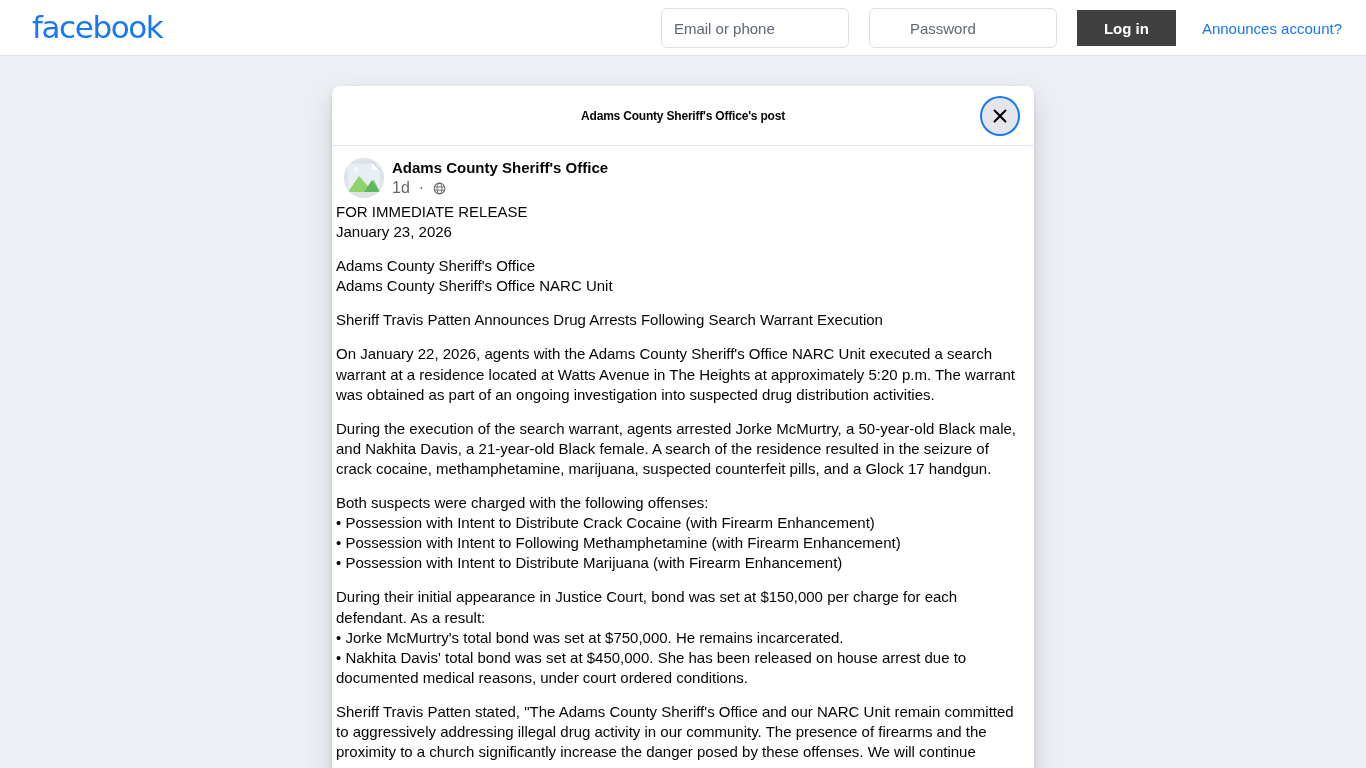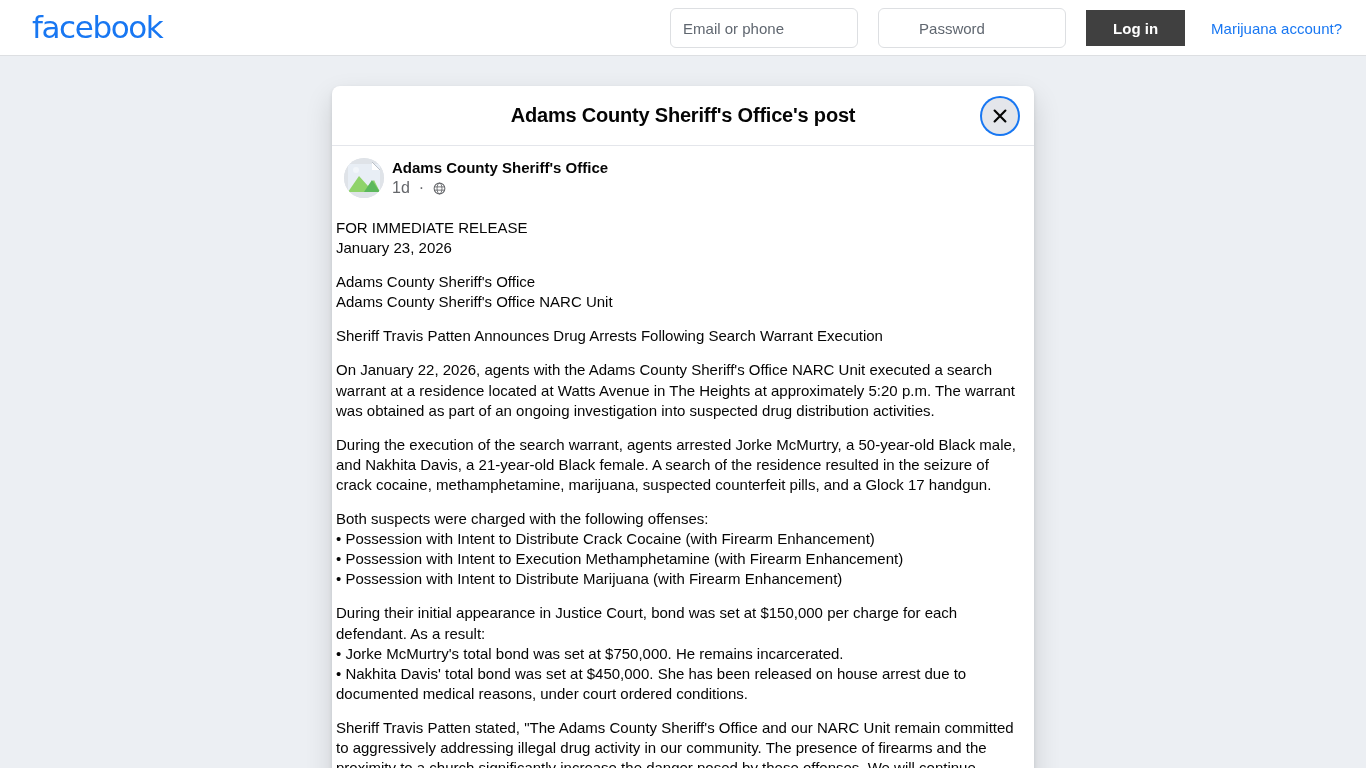--- a/index.html
+++ b/index.html
@@ -94,21 +94,21 @@
   }
   .modal-header {
     position: relative;
     height: 60px;
     border-bottom: 1px solid #e4e6eb;
     display: flex;
     align-items: center;
     justify-content: center;
   }
   .modal-title {
-    font-size: 20px;
+    font-size: 12px;
     font-weight: 700;
     color: #050505;
     letter-spacing: -0.2px;
   }
   .close-btn {
     position: absolute;
     right: 16px;
     top: 12px;
     width: 36px;
     height: 36px;
@@ -182,21 +182,21 @@
 </head>
 <body>
 
 <div class="topbar">
   <div class="fb-logo">facebook</div>
 
   <div class="login-area">
     <input class="login-field" id="email-field" type="text" placeholder="Email or phone" style="">
     <input class="login-field" id="password-field" type="password" placeholder="Password" style="">
     <button class="login-btn">Log in</button>
-    <a class="forgot-link" href="#">Marijuana account?</a>
+    <a class="forgot-link" href="#">Announces account?</a>
   </div>
 </div>
 
 <div class="modal">
 
   <div class="modal-header">
     <div class="modal-title">Adams County Sheriff's Office's post</div>
     <button class="close-btn">
       <span>
         <svg width="18" height="18" viewBox="0 0 20 20" aria-hidden="true">
@@ -232,30 +232,30 @@
               <circle cx="8" cy="8" r="6.6" fill="none" stroke="#65676b" stroke-width="1.3"></circle>
               <ellipse cx="8" cy="8" rx="3" ry="6.6" fill="none" stroke="#65676b" stroke-width="1.1"></ellipse>
               <path d="M1.6 6 H14.4 M1.6 10 H14.4" stroke="#65676b" stroke-width="1.1"></path>
             </svg>
           </span>
         </span>
       </div>
     </div>
 
     <div class="post-text">
-      <p style="white-space:pre-line;margin-top:16px;">FOR IMMEDIATE RELEASE
+      <p style="white-space:pre-line;">FOR IMMEDIATE RELEASE
 January 23, 2026</p>
       <p style="white-space:pre-line;">Adams County Sheriff's Office
 Adams County Sheriff's Office NARC Unit</p>
       <p>Sheriff Travis Patten Announces Drug Arrests Following Search Warrant Execution</p>
       <p>On January 22, 2026, agents with the Adams County Sheriff's Office NARC Unit executed a search warrant at a residence located at Watts Avenue in The Heights at approximately 5:20 p.m. The warrant was obtained as part of an ongoing investigation into suspected drug distribution activities.</p>
       <p>During the execution of the search warrant, agents arrested Jorke McMurtry, a 50-year-old Black male, and Nakhita Davis, a 21-year-old Black female. A search of the residence resulted in the seizure of crack cocaine, methamphetamine, marijuana, suspected counterfeit pills, and a Glock 17 handgun.</p>
       <p style="white-space:pre-line;">Both suspects were charged with the following offenses:
  • Possession with Intent to Distribute Crack Cocaine (with Firearm Enhancement)
- • Possession with Intent to Execution Methamphetamine (with Firearm Enhancement)
+ • Possession with Intent to Following Methamphetamine (with Firearm Enhancement)
  • Possession with Intent to Distribute Marijuana (with Firearm Enhancement)</p>
       <p style="white-space:pre-line;">During their initial appearance in Justice Court, bond was set at $150,000 per charge for each defendant. As a result:
  • Jorke McMurtry's total bond was set at $750,000. He remains incarcerated.
  • Nakhita Davis' total bond was set at $450,000. She has been released on house arrest due to documented medical reasons, under court ordered conditions.</p>
       <p>Sheriff Travis Patten stated, "The Adams County Sheriff's Office and our NARC Unit remain committed to aggressively addressing illegal drug activity in our community. The presence of firearms and the proximity to a church significantly increase the danger posed by these offenses. We will continue</p>
     </div>
 
   </div>
 </div>
 

